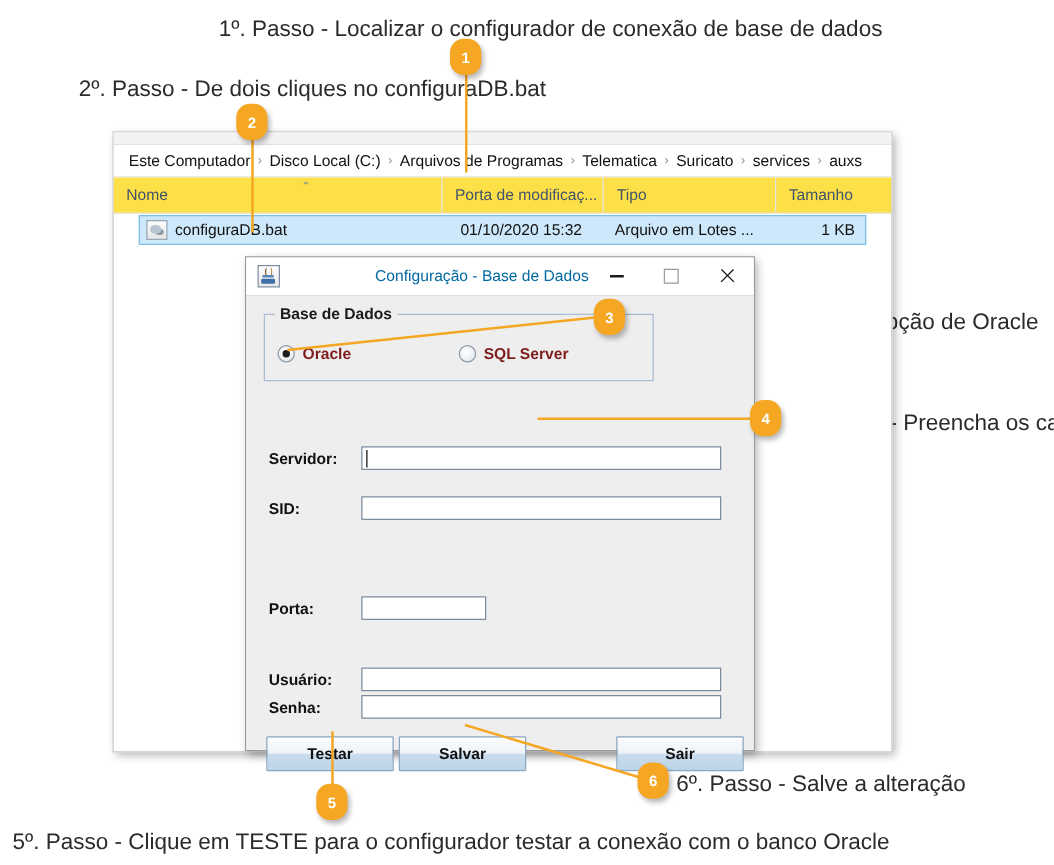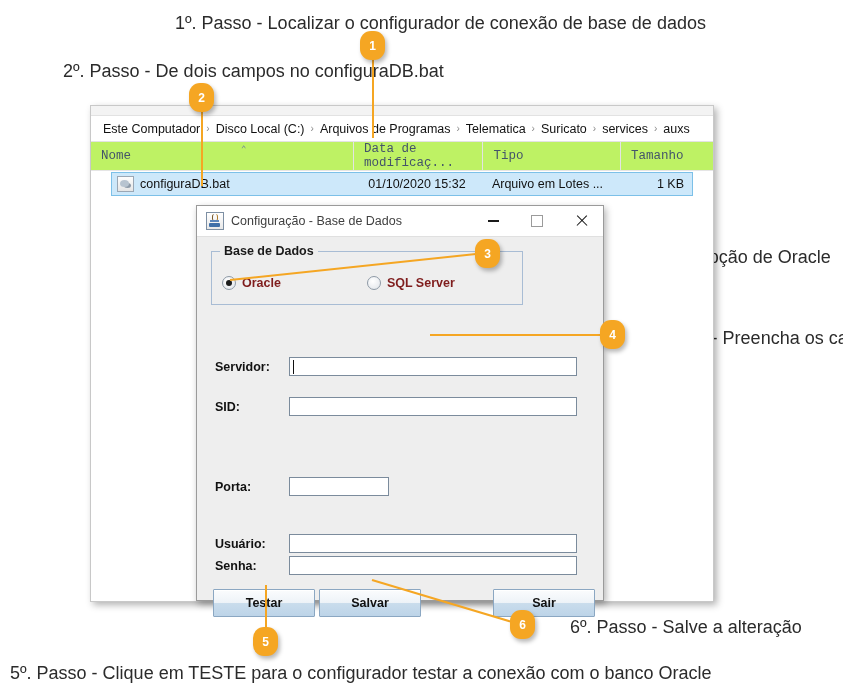--- a/index.html
+++ b/index.html
@@ -35,24 +35,23 @@
   }
   #explorer .topstrip{height:9px;background:#f3f3f3;border-bottom:1px solid #e2e2e2;}
   .crumbbar{
     height:25px;display:flex;align-items:center;padding-left:8px;
     font-size:12.5px;color:#1c1c1c;border-bottom:1px solid #e3e3e3;
     background:#ffffff;
   }
   .crumb{padding:0 4px;color:#111;}
   .crumb-sep{color:#8a8a8a;font-size:10px;padding:0 2px;}
   .colhdr{
-    height:28px;display:flex;align-items:center;background:#bef264;
+    height:28px;display:flex;align-items:center;background:#fde047;
     border-bottom:1px solid #e5e5e5;font-size:12.5px;color:#44546a;
     position:relative;
-    font-family:Liberation Mono, monospace;
   }
   .colhdr .cell{padding-left:10px;position:relative;height:100%;display:flex;align-items:center;}
   .colhdr .cell + .cell{border-left:1px solid #e3e3e3;}
   .sortcaret{position:absolute;left:150px;top:2px;color:#6a7f9b;font-size:9px;}
   .filerow{
     position:absolute;left:20px;top:66px;width:580px;height:22px;
     background:#cde8fa;border:1px solid #7cc0e8;
     display:flex;align-items:center;font-size:12.5px;color:#111;justify-content:space-between;
   }
   .filerow .fname{display:flex;align-items:center;padding-left:5px;}
@@ -89,21 +88,21 @@
   .jico:before{
     content:"";position:absolute;left:5px;top:1px;width:4px;height:7px;
     border-left:1.5px solid #7a5a2a;border-right:1.5px solid #b07c2a;
     border-radius:40%;
   }
   .jico:after{
     content:"";position:absolute;left:2px;bottom:2px;width:11px;height:4px;
     background:#3f6fa8;border-radius:1px;
     box-shadow:0 -4px 0 -1px #5b86bb;
   }
-  .dtitle{font-size:12.5px;color:#404040;flex:1;}
+  .dtitle{font-size:12.5px;color:#0369a1;flex:1;text-align:right;}
   .winbtn{
     width:44px;height:30px;display:flex;align-items:center;justify-content:center;
     color:#1a1a1a;font-size:13px;
   }
   .mini{display:block;width:11px;height:1.5px;background:#1a1a1a;}
   .maxi{display:block;width:10px;height:10px;border:1.3px solid #9b9b9b;}
   .xglyph{position:relative;width:12px;height:12px;}
   .xglyph:before,.xglyph:after{
     content:"";position:absolute;left:0;top:5px;width:14px;height:1.4px;background:#111;
   }
@@ -147,25 +146,25 @@
     border:1px solid #8ba7c2;border-radius:1px;
     font-size:12.5px;font-weight:bold;color:#111;
     display:flex;align-items:center;justify-content:center;
     box-shadow:inset 0 1px 0 #ffffff;
   }
 </style>
 </head>
 <body>
 
 <div class="ann" style="left:175px;top:13px;">1º. Passo - Localizar o configurador de conexão de base de dados</div>
-<div class="ann" style="left:63px;top:61px;">2º. Passo - De dois campos no configuraDB.bat</div>
+<div class="ann" style="left:63px;top:61px;">2º. Passo - De dois cliques no configuraDB.bat</div>
 <div class="ann" style="left:507px;top:247px;">3º. Passo - Selecione a opção de Oracle</div>
 <div class="ann" style="left:630px;top:328px;">4º. Passo - Preencha os campos:</div>
 <div class="ann" style="left:10px;top:663px;">5º. Passo - Clique em TESTE para o configurador testar a conexão com o banco Oracle</div>
-<div class="ann" style="left:541px;top:617px;margin-left:29px;">6º. Passo - Salve a alteração</div>
+<div class="ann" style="left:541px;top:617px;">6º. Passo - Salve a alteração</div>
 
 <div class="leader leaderv" style="left:372px;top:58px;height:80px;"></div>
 <div class="leader leaderv" style="left:201px;top:108px;height:78px;"></div>
 <svg class="leader-svg" style="left:228px;top:248px;width:250px;height:35px;">
   <line x1="2" y1="32" x2="248" y2="6" stroke="#f5a623" stroke-width="2"></line>
 </svg>
 <div class="leader leaderh" style="left:430px;top:334px;width:170px;"></div>
 <div class="leader leaderv" style="left:265px;top:585px;height:48px;"></div>
 <svg class="leader-svg" style="left:370px;top:578px;width:145px;height:48px;">
   <line x1="2" y1="2" x2="142" y2="44" stroke="#f5a623" stroke-width="2"></line>
@@ -196,21 +195,21 @@
     <span class="crumb-sep">›</span>
     <span class="crumb">auxs</span>
   </div>
 
   <div class="colhdr">
     <div class="cell c-name">
       <span>Nome</span>
       <span class="sortcaret">⌃</span>
     </div>
     <div class="cell c-date">
-      <span>Data de modificaç...</span>
+      <span>Porta de modificaç...</span>
     </div>
     <div class="cell c-type">
       <span>Tipo</span>
     </div>
     <div class="cell c-size" style="justify-content:flex-start;">
       <span>Tamanho</span>
     </div>
   </div>
 
   <div class="filerow">

